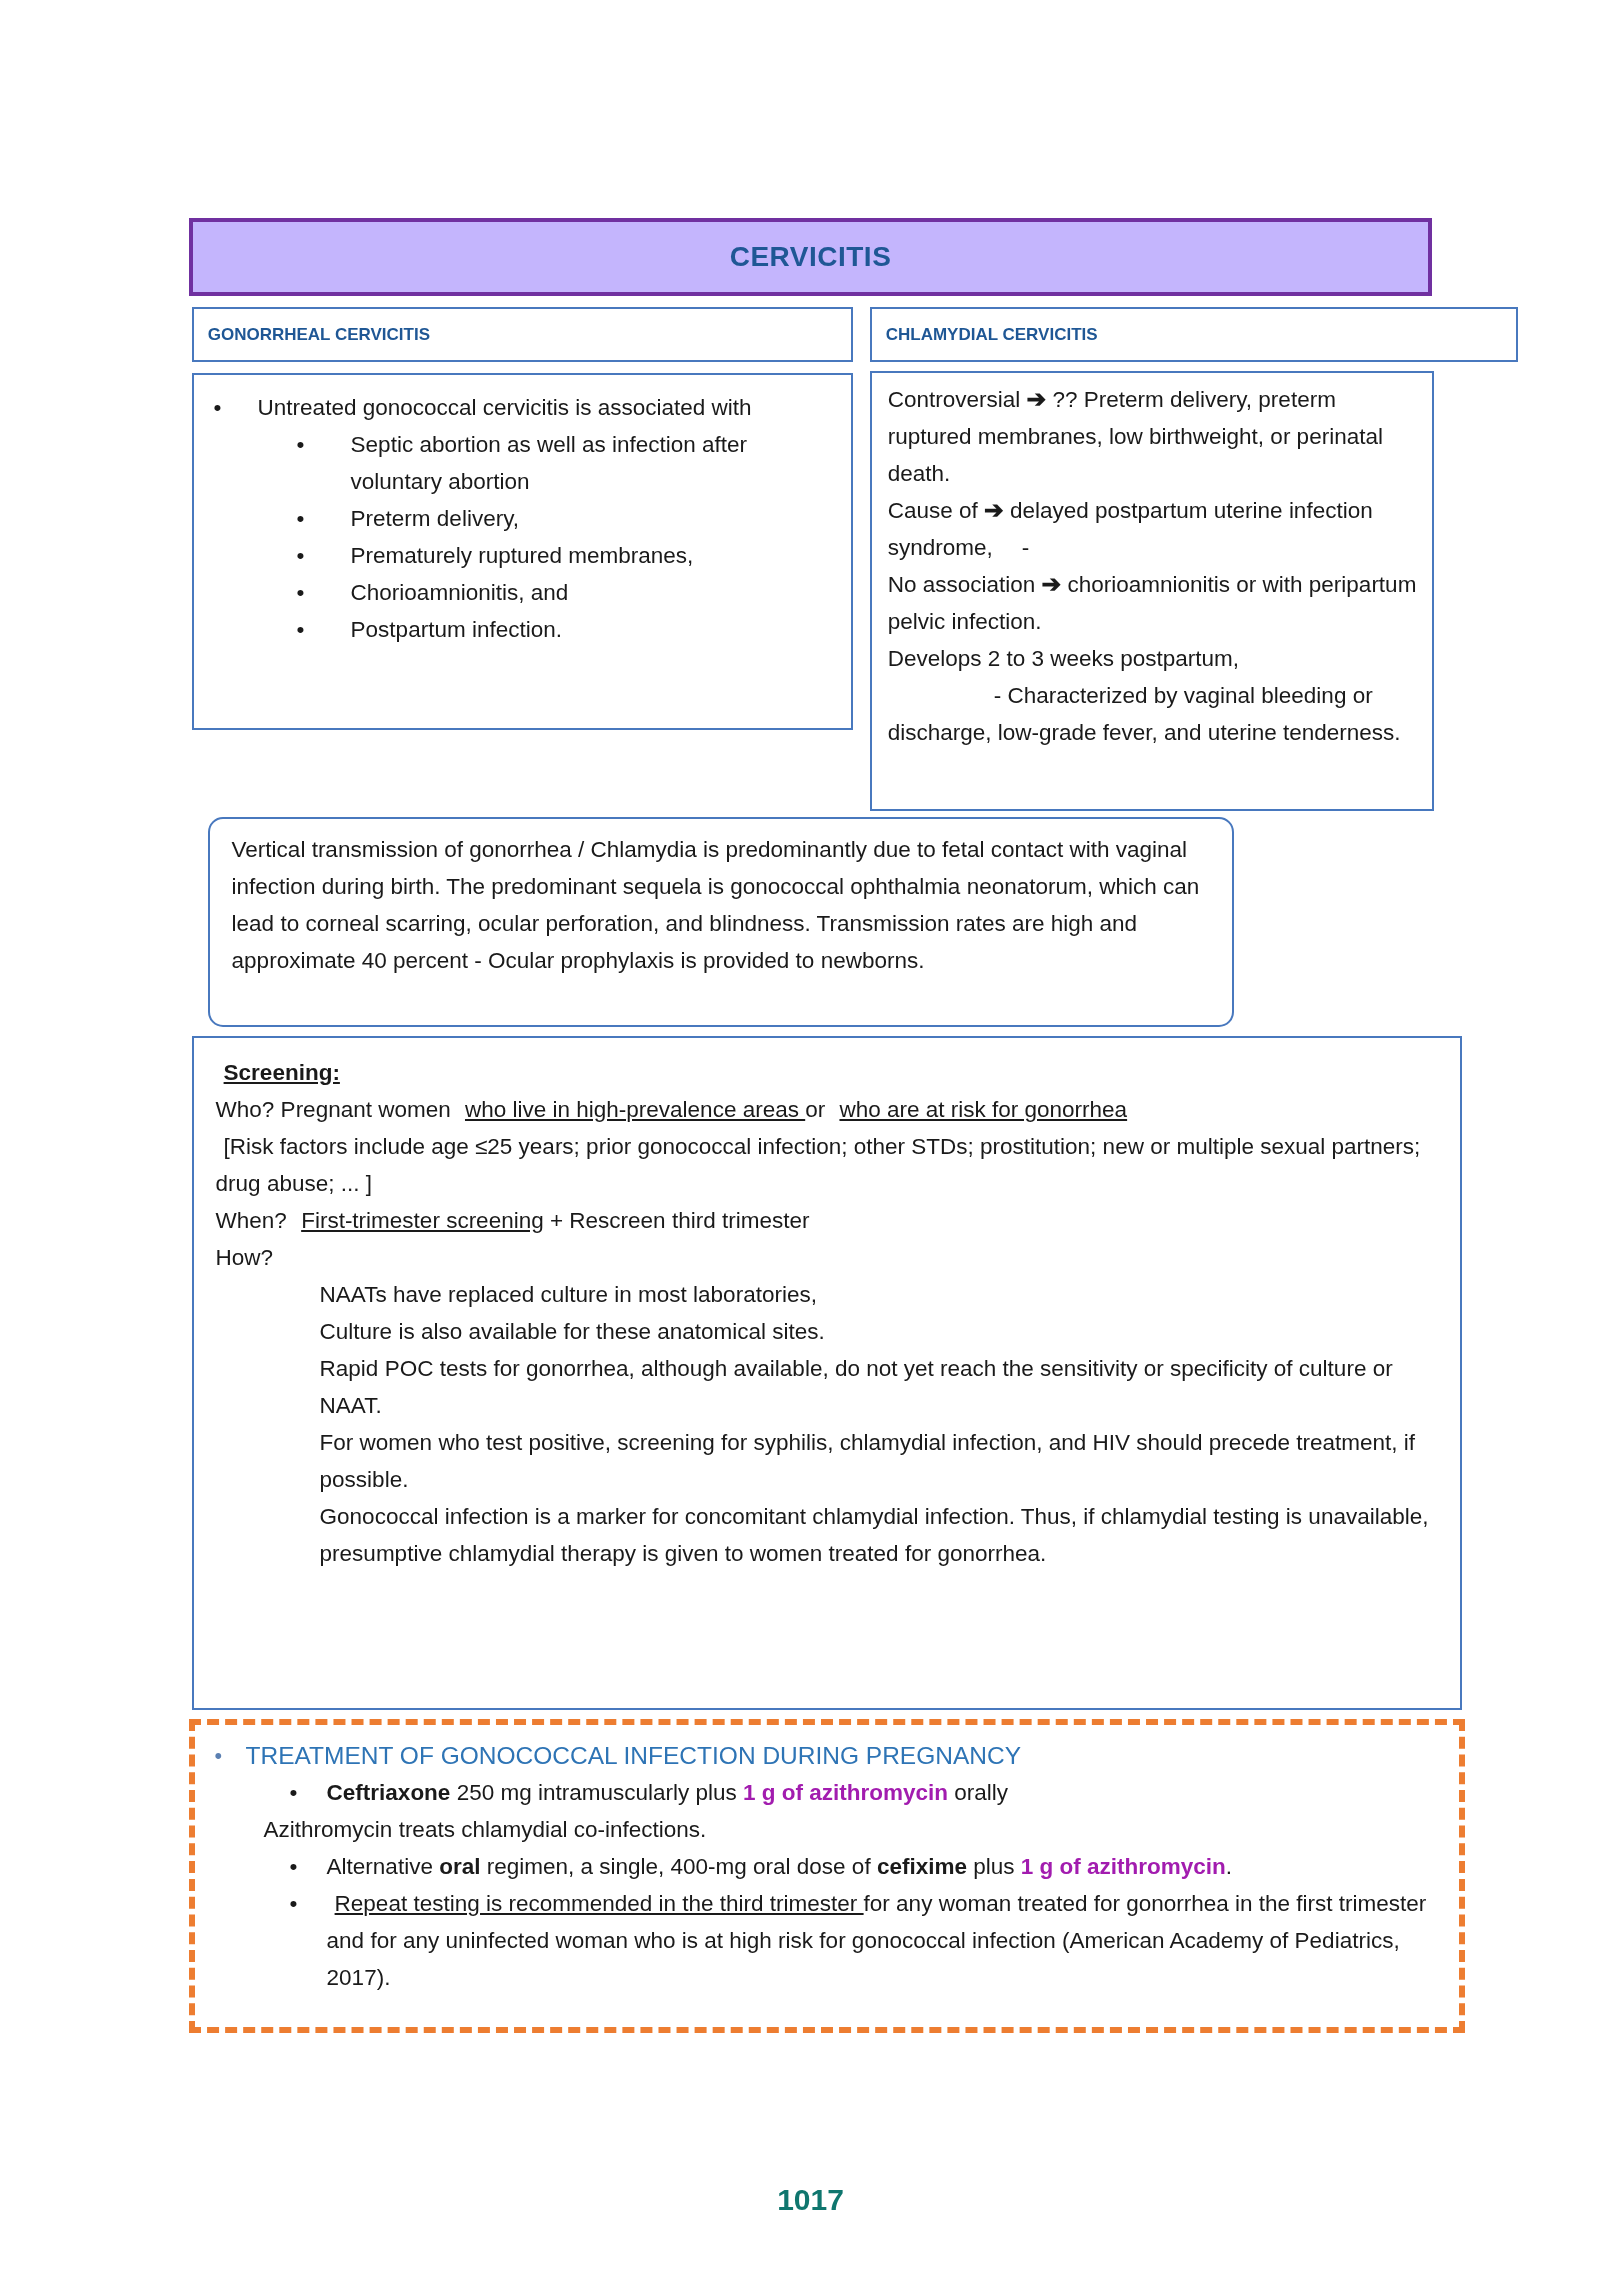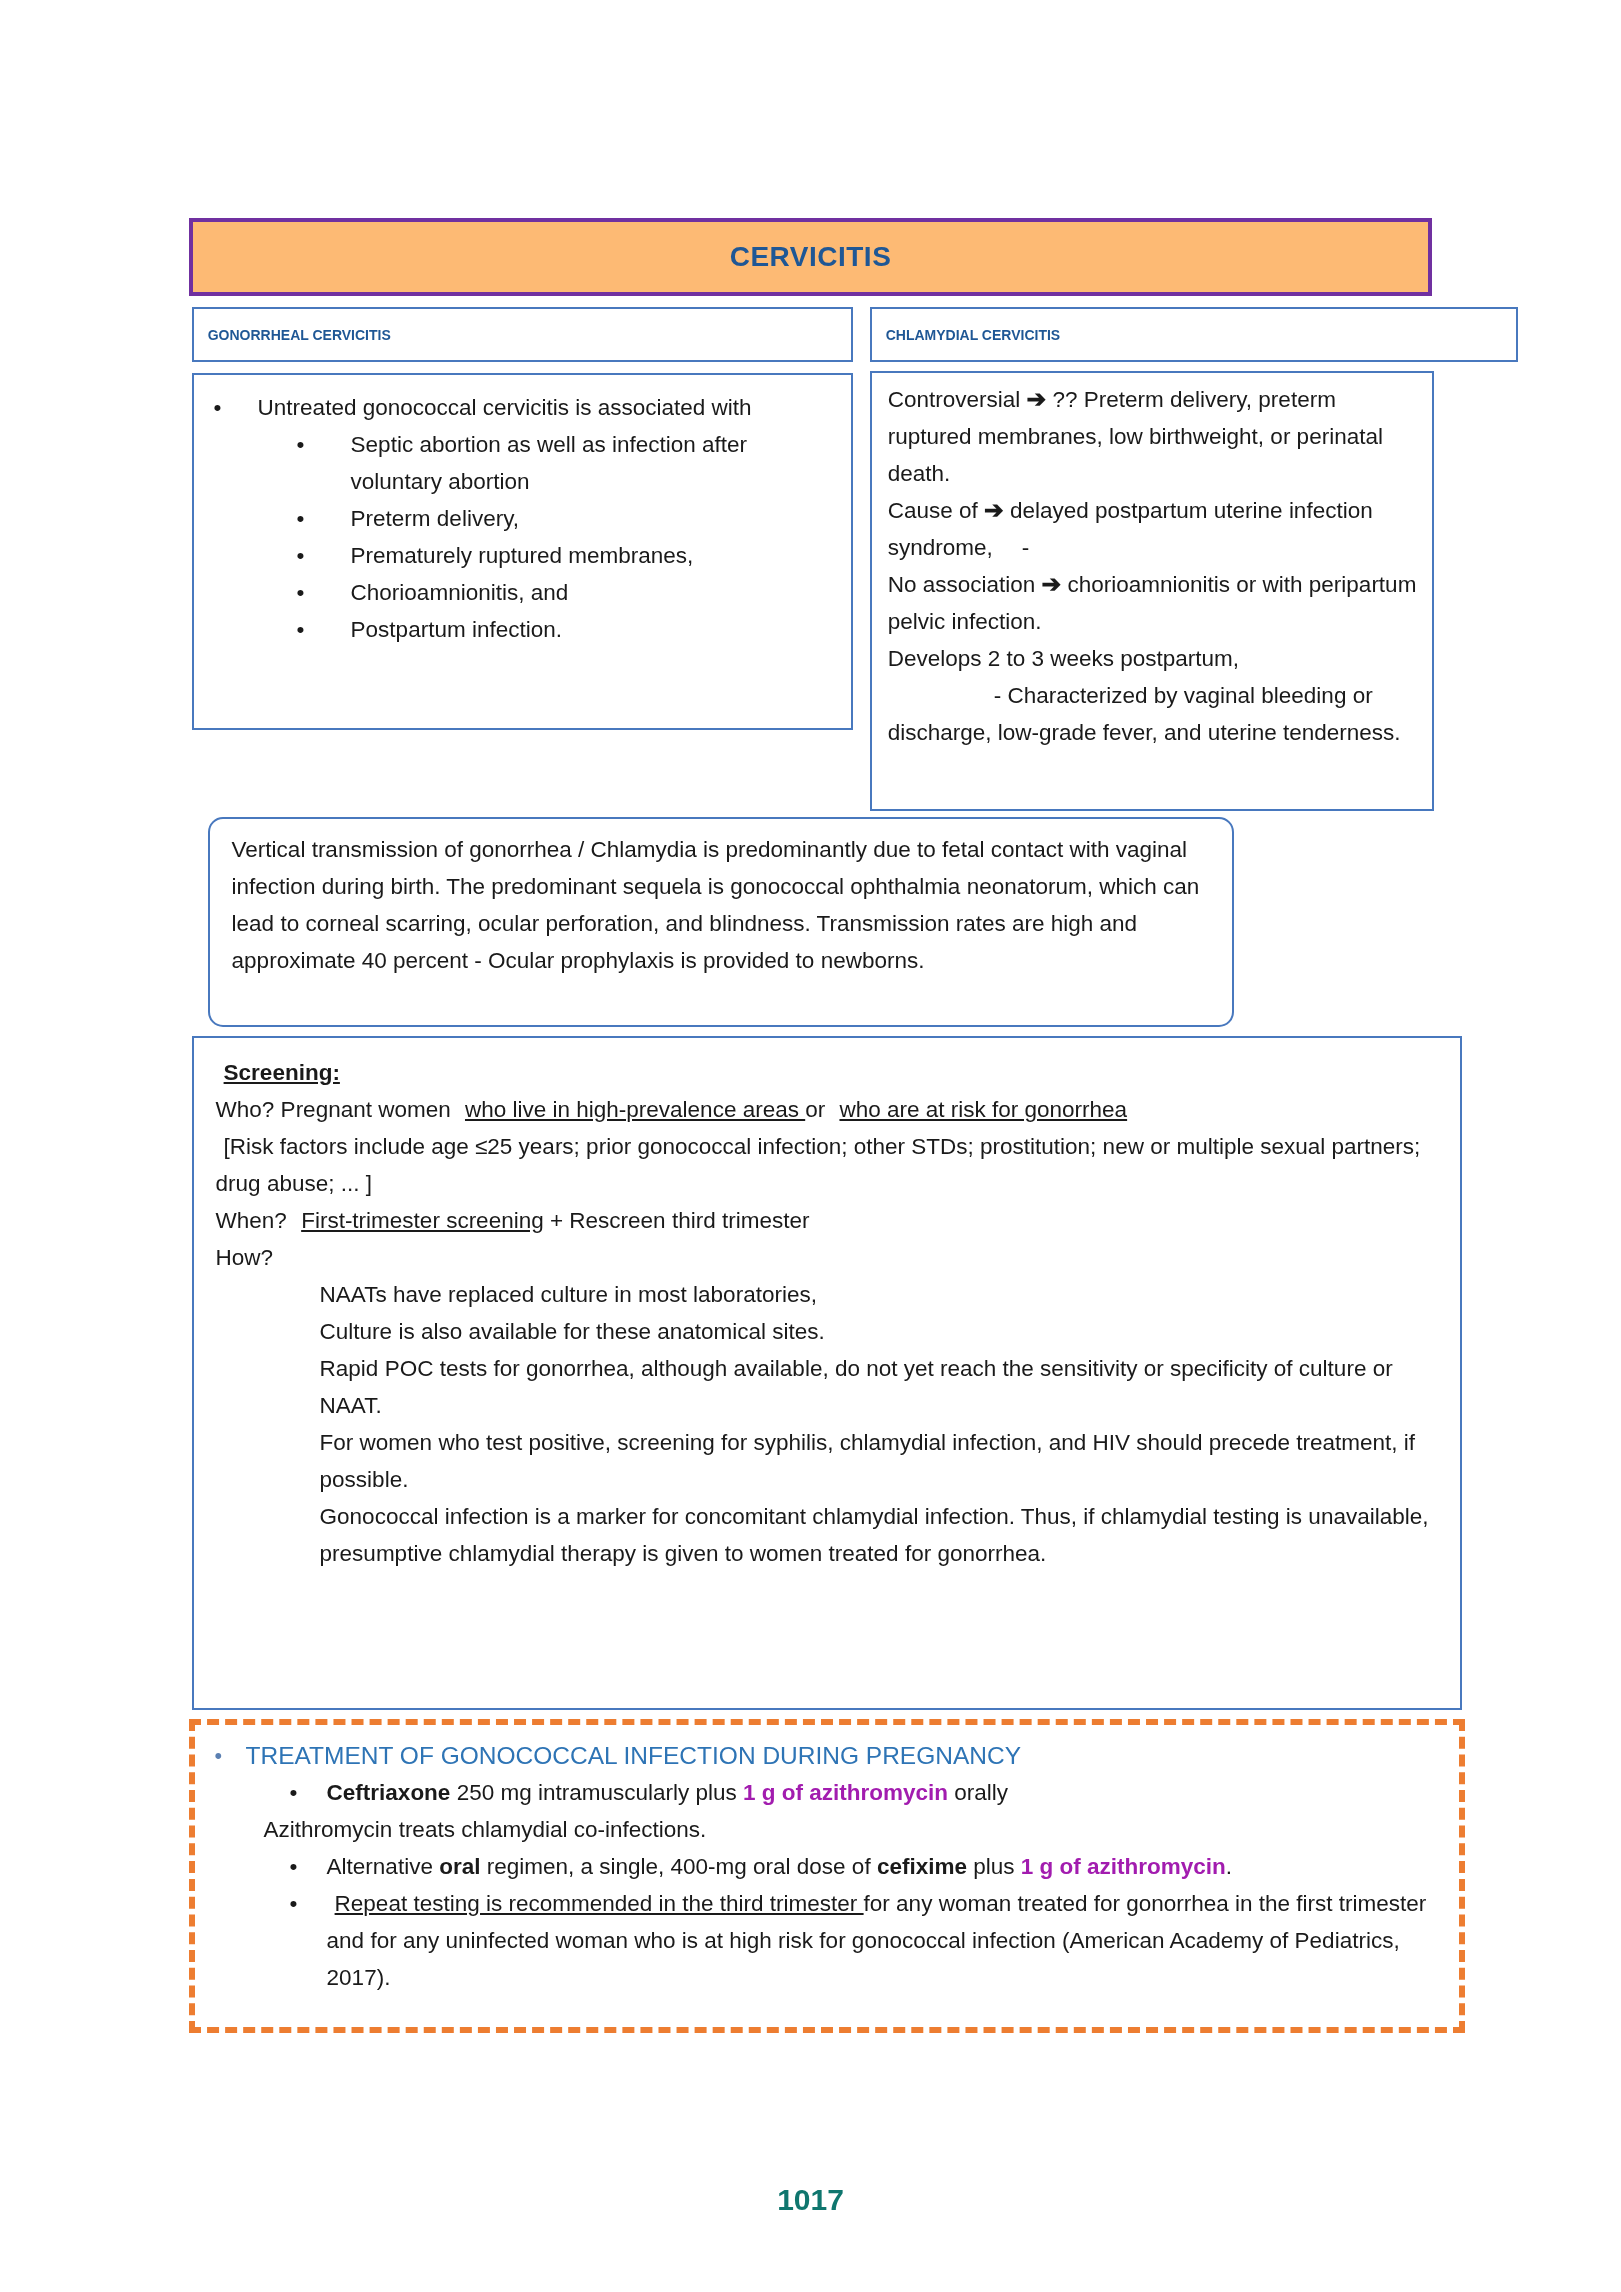--- a/index.html
+++ b/index.html
@@ -7,30 +7,30 @@
   body {
     width:1621px; height:2293px; position:relative;
     font-family:"Liberation Sans", sans-serif;
     color:#1a1a1a;
   }
   .abs { position:absolute; }
 
   
   .title-box {
     left:189px; top:218px; width:1243px; height:78px;
-    border:4.9px solid #7030A0; background:#fdba74;
+    border:4.9px solid #7030A0; background:#c4b5fd;
     display:flex; align-items:center; justify-content:center;
   }
   .title-text {
     color:#1F5795; font-weight:bold; font-size:28px; letter-spacing:0.5px;
   }
   .hdr { border:2.9px solid #4878BE; background:#fff; display:flex; align-items:center; }
   .hdr-left  { left:192px; top:307px; width:661px; height:55px; }
   .hdr-right { left:870px; top:307px; width:648px; height:55px; }
-  .hdr-label { color:#1F5795; font-weight:bold; font-size:14px; padding-left:13.7px; }
+  .hdr-label { color:#1F5795; font-weight:bold; font-size:17px; padding-left:13.7px; }
 
   .content-box { border:2.9px solid #4878BE; background:#fff; font-size:22.5px; line-height:37px; }
 
   .box-left  { left:192px; top:373px; width:661px; height:357px; padding:13.7px 9.8px 0 19.6px; }
   .box-right { left:870px; top:371px; width:564px; height:440px; padding:7.8px 7.8px 0 15.7px; }
 
   .box-trans  { left:208px; top:817px;  width:1026px; height:210px; padding:11.8px 23.5px 0 21.6px;border-radius:15px; }
   .box-screen { left:192px; top:1036px; width:1270px; height:674px; padding:15.7px 23.5px 0 21.6px; }
 
   .box-treat {

